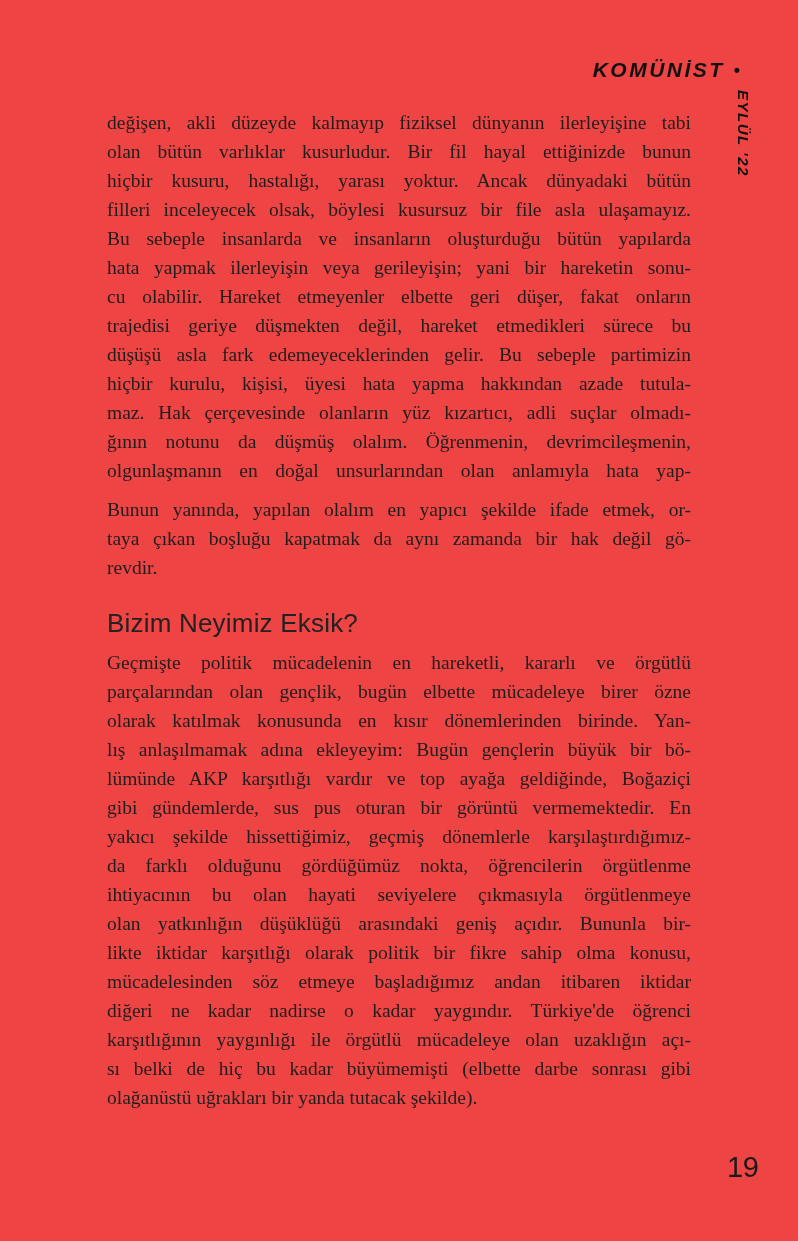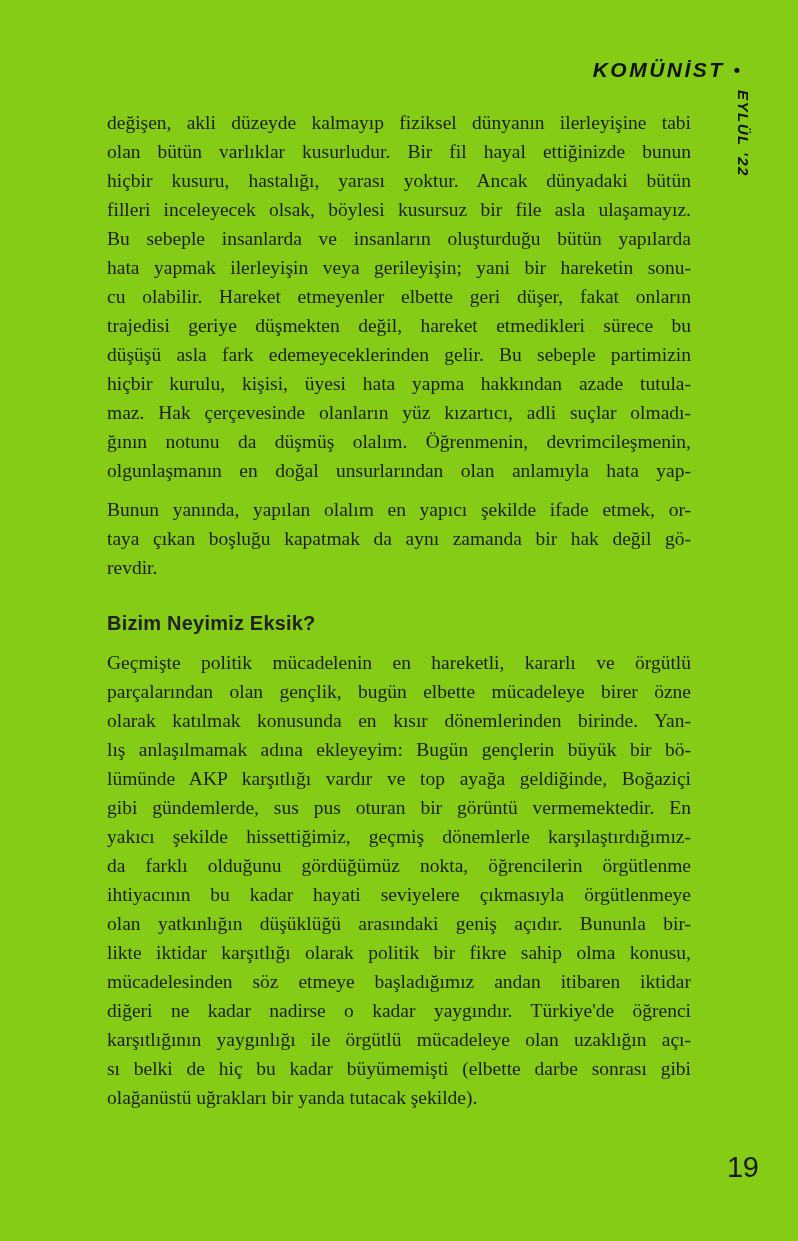--- a/index.html
+++ b/index.html
@@ -11,21 +11,21 @@
     height: 1241px;
     position: relative;
     background: #ffffff;
     font-family: "Liberation Serif", "DejaVu Serif", serif;
     color: #1e1e1e;
     overflow: hidden;
   }
   .page {
     position: absolute;
     inset: 0;
-    background: #84cc16;
+    background: #ef4444;
   }
 
   
   .journal-title {
     position: absolute;
     top: 58px;
     right: 58px;
     font-family: "Liberation Sans", sans-serif;
     font-style: italic;
     font-weight: 700;
@@ -73,22 +73,22 @@
     overflow: hidden;
     text-align: justify;
     text-align-last: justify;
     white-space: normal;
   }
   .line-last {
     text-align-last: left;
   }
   .section-heading {
     font-family: "Liberation Sans", sans-serif;
-    font-weight: 700;
-    font-size: 20px;
+    font-weight: 400;
+    font-size: 26px;
     line-height: 34px;
     color: #222222;
     margin: 24px 0 6px 0;
     letter-spacing: 0.2px;
   }
 
   
   .page-number {
     position: absolute;
     left: 727px;
@@ -136,21 +136,21 @@
       <h2 class="section-heading">Bizim Neyimiz Eksik?</h2>
       <div class="paragraph">
         <div class="line">Geçmişte politik mücadelenin en hareketli, kararlı ve örgütlü</div>
         <div class="line">parçalarından olan gençlik, bugün elbette mücadeleye birer özne</div>
         <div class="line">olarak katılmak konusunda en kısır dönemlerinden birinde. Yan-</div>
         <div class="line">lış anlaşılmamak adına ekleyeyim: Bugün gençlerin büyük bir bö-</div>
         <div class="line">lümünde AKP karşıtlığı vardır ve top ayağa geldiğinde, Boğaziçi</div>
         <div class="line">gibi gündemlerde, sus pus oturan bir görüntü vermemektedir. En</div>
         <div class="line">yakıcı şekilde hissettiğimiz, geçmiş dönemlerle karşılaştırdığımız-</div>
         <div class="line">da farklı olduğunu gördüğümüz nokta, öğrencilerin örgütlenme</div>
-        <div class="line">ihtiyacının bu kadar hayati seviyelere çıkmasıyla örgütlenmeye</div>
+        <div class="line">ihtiyacının bu olan hayati seviyelere çıkmasıyla örgütlenmeye</div>
         <div class="line">olan yatkınlığın düşüklüğü arasındaki geniş açıdır. Bununla bir-</div>
         <div class="line">likte iktidar karşıtlığı olarak politik bir fikre sahip olma konusu,</div>
         <div class="line">mücadelesinden söz etmeye başladığımız andan itibaren iktidar</div>
         <div class="line">diğeri ne kadar nadirse o kadar yaygındır. Türkiye'de öğrenci</div>
         <div class="line">karşıtlığının yaygınlığı ile örgütlü mücadeleye olan uzaklığın açı-</div>
         <div class="line">sı belki de hiç bu kadar büyümemişti (elbette darbe sonrası gibi</div>
         <div class="line line-last">olağanüstü uğrakları bir yanda tutacak şekilde).</div>
       </div>
     </main>
 

